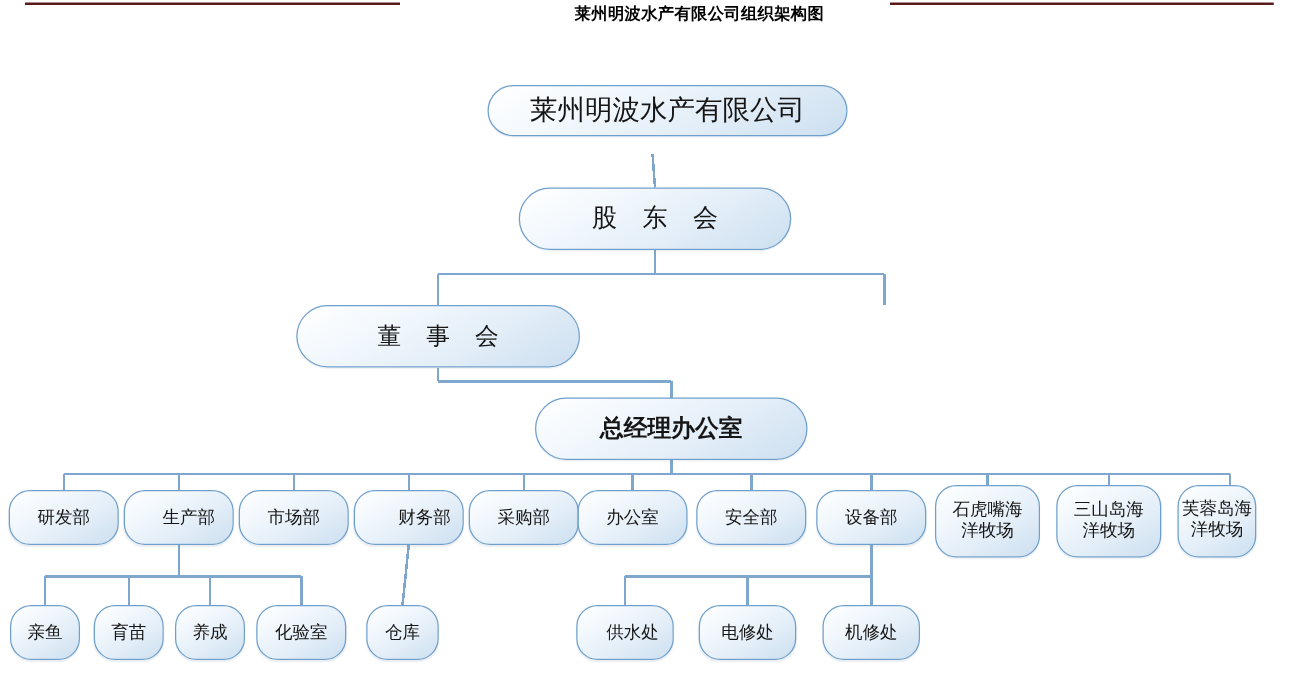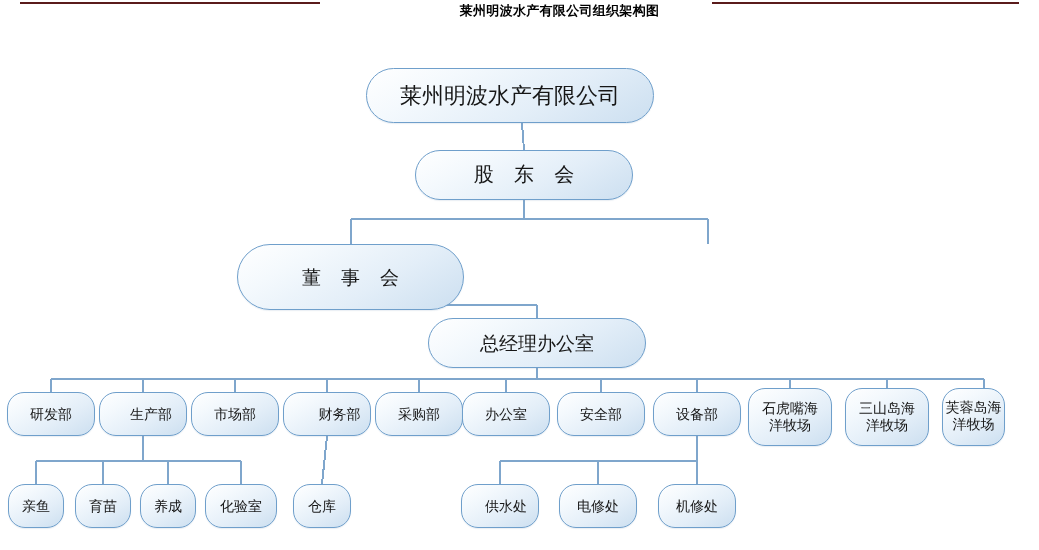--- a/index.html
+++ b/index.html
@@ -73,21 +73,21 @@
     box-shadow: 0 1px 1px rgba(120,150,180,0.16);
   }
   
   .node.pill { border-radius: 999px; }
   
   .node.round { border-radius: 17px; }
 
   .node.lvl1 { font-size: 22px; }
   .node.lvl2 { font-size: 20px; letter-spacing: 7px; text-indent: 7px; }
   .node.lvl3 { font-size: 19px; letter-spacing: 7px; text-indent: 7px; }
-  .node.lvl4 { font-size: 19px; }
+  .node.lvl4 { font-size: 19px; font-weight: bold; }
   .node.dept { font-size: 14px; }
   .node.unit { font-size: 14px; }
   .node.ranch { font-size: 14px; }
 </style>
 </head>
 <body>
 
 <div class="header-rule left"></div>
 <div class="header-rule right"></div>
 
@@ -122,23 +122,23 @@
       <line x1="103" y1="461" x2="103" y2="484" stroke="#7fa6cc" stroke-width="2" shape-rendering="crispEdges"></line>
       <line x1="168" y1="461" x2="168" y2="484" stroke="#7fa6cc" stroke-width="2" shape-rendering="crispEdges"></line>
       <line x1="241" y1="461" x2="241" y2="484" stroke="#7fa6cc" stroke-width="2" shape-rendering="crispEdges"></line>
       <line x1="327" y1="436" x2="322" y2="484" stroke="#7fa6cc" stroke-width="2" shape-rendering="crispEdges"></line>
       <line x1="697" y1="436" x2="697" y2="461" stroke="#7fa6cc" stroke-width="2" shape-rendering="crispEdges"></line>
       <line x1="500" y1="461" x2="697" y2="461" stroke="#7fa6cc" stroke-width="2" shape-rendering="crispEdges"></line>
       <line x1="500" y1="461" x2="500" y2="484" stroke="#7fa6cc" stroke-width="2" shape-rendering="crispEdges"></line>
       <line x1="598" y1="461" x2="598" y2="484" stroke="#7fa6cc" stroke-width="2" shape-rendering="crispEdges"></line>
       <line x1="697" y1="461" x2="697" y2="484" stroke="#7fa6cc" stroke-width="2" shape-rendering="crispEdges"></line>
     </svg>
-<div class="node pill lvl1" style="left: 366px; top: 68px; width: 288px; height: 55px;">莱州明波水产有限公司</div>
+<div class="node pill lvl1" style="left: 390px; top: 68px; width: 288px; height: 41px;">莱州明波水产有限公司</div>
     <div class="node pill lvl2" style="left: 415px; top: 150px; width: 218px; height: 50px;">股 东 会</div>
-    <div class="node pill lvl3" style="left: 237px; top: 244px; width: 227px; height: 66px;">董 事 会</div>
+    <div class="node pill lvl3" style="left: 237px; top: 244px; width: 227px; height: 50px;">董 事 会</div>
     <div class="node pill lvl4" style="left: 428px; top: 318px; width: 218px; height: 50px;">总经理办公室</div>
     <div class="node round dept" style="left: 7px; top: 392px; width: 88px; height: 44px;">研发部</div>
     <div class="node round dept" style="left: 99px; top: 392px; width: 88px; height: 44px; padding-left: 16px;">生产部</div>
     <div class="node round dept" style="left: 191px; top: 392px; width: 88px; height: 44px;">市场部</div>
     <div class="node round dept" style="left: 283px; top: 392px; width: 88px; height: 44px; padding-left: 25px;">财务部</div>
     <div class="node round dept" style="left: 375px; top: 392px; width: 88px; height: 44px;">采购部</div>
     <div class="node round dept" style="left: 462px; top: 392px; width: 88px; height: 44px;">办公室</div>
     <div class="node round dept" style="left: 557px; top: 392px; width: 88px; height: 44px;">安全部</div>
     <div class="node round dept" style="left: 653px; top: 392px; width: 88px; height: 44px;">设备部</div>
     <div class="node round ranch" style="left: 748px; top: 388px; width: 84px; height: 58px;">石虎嘴海

